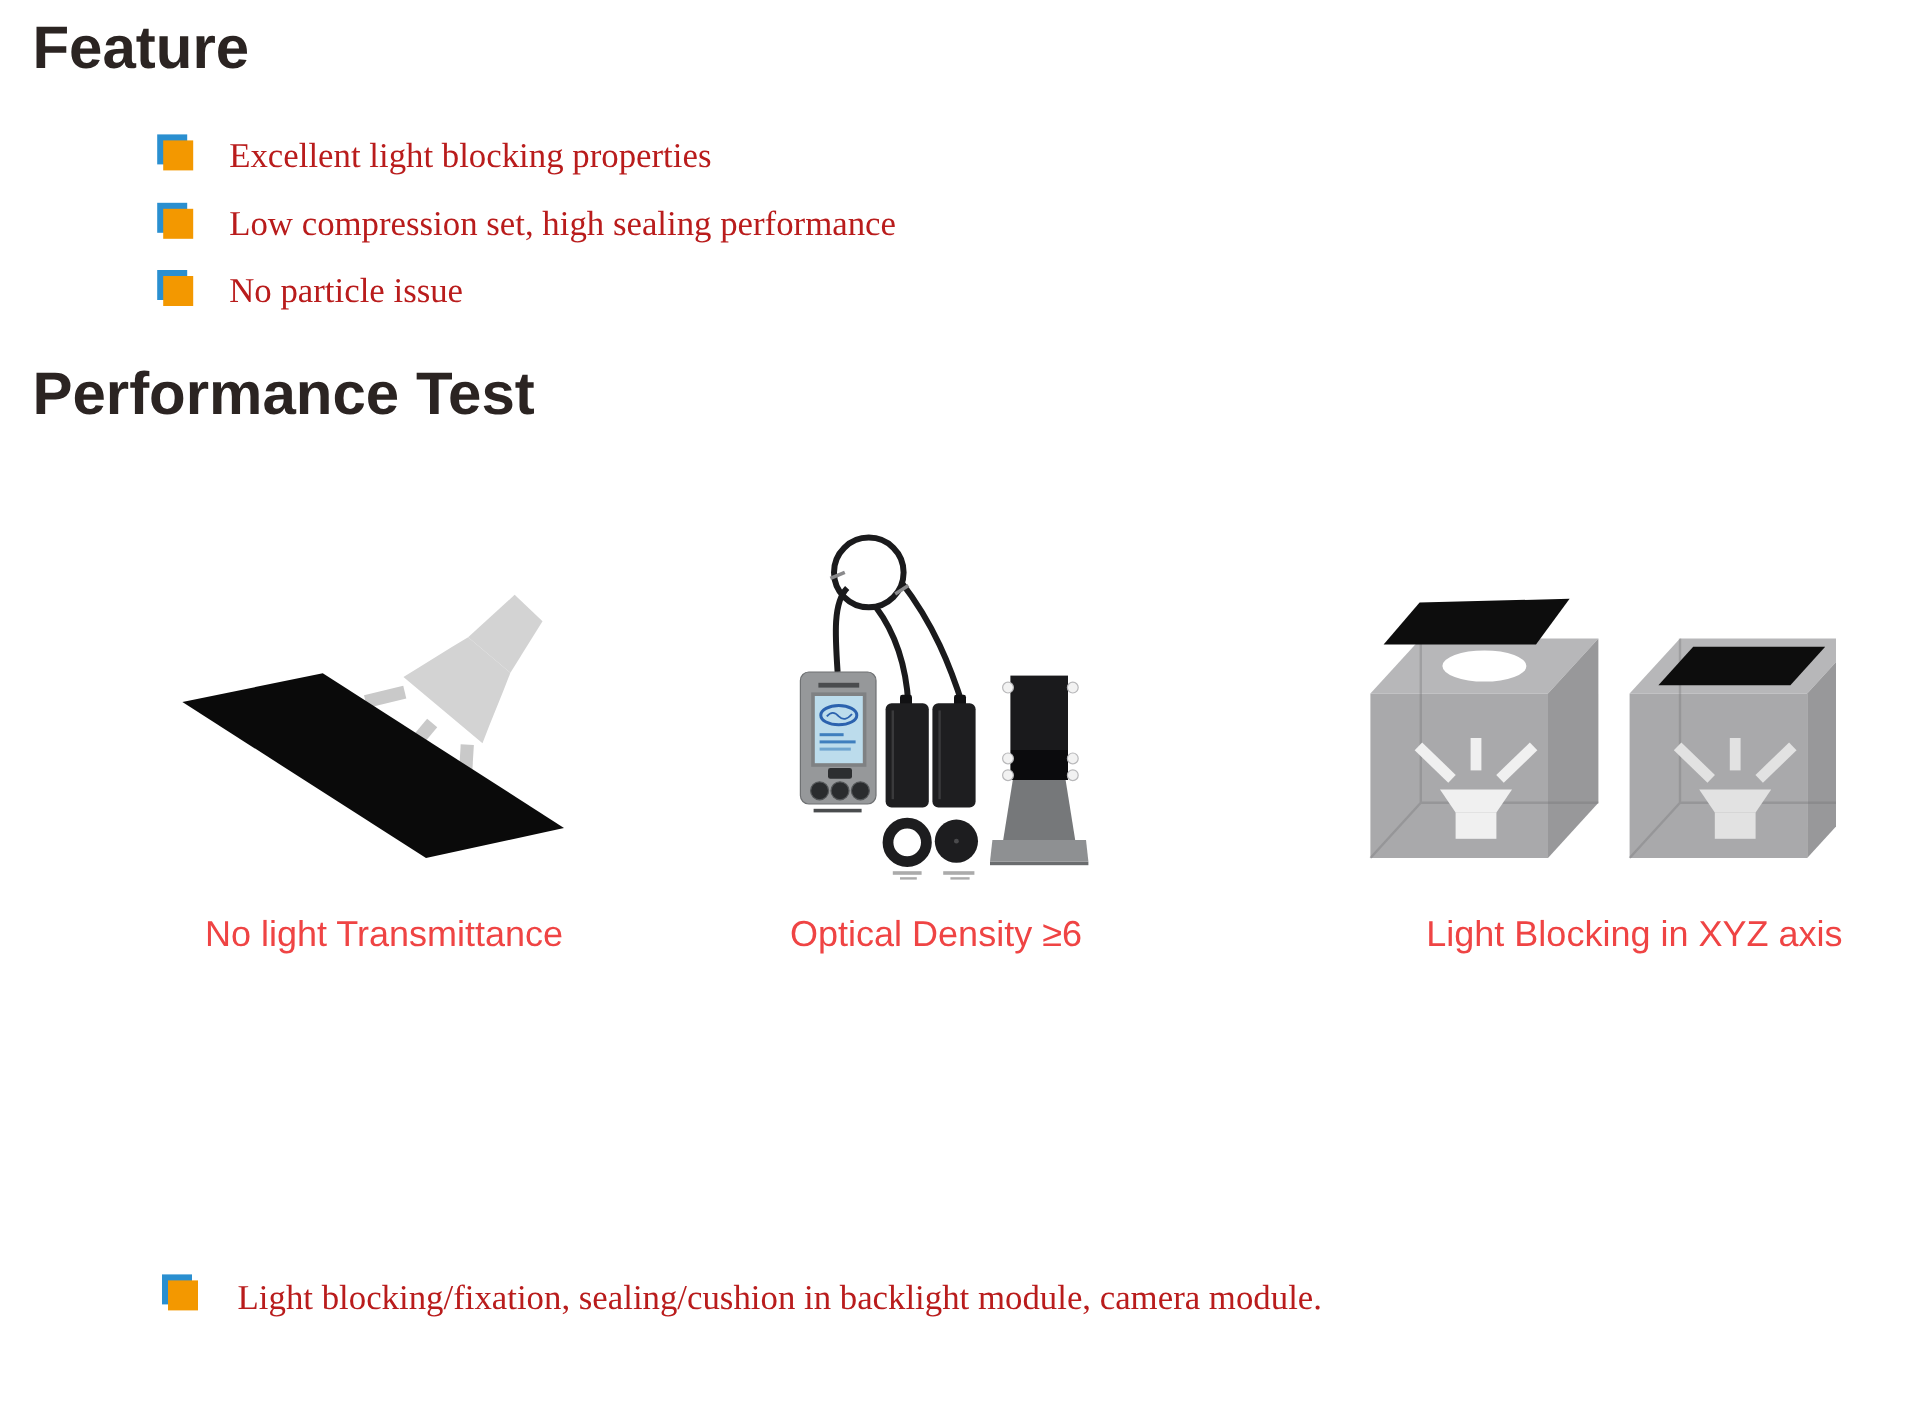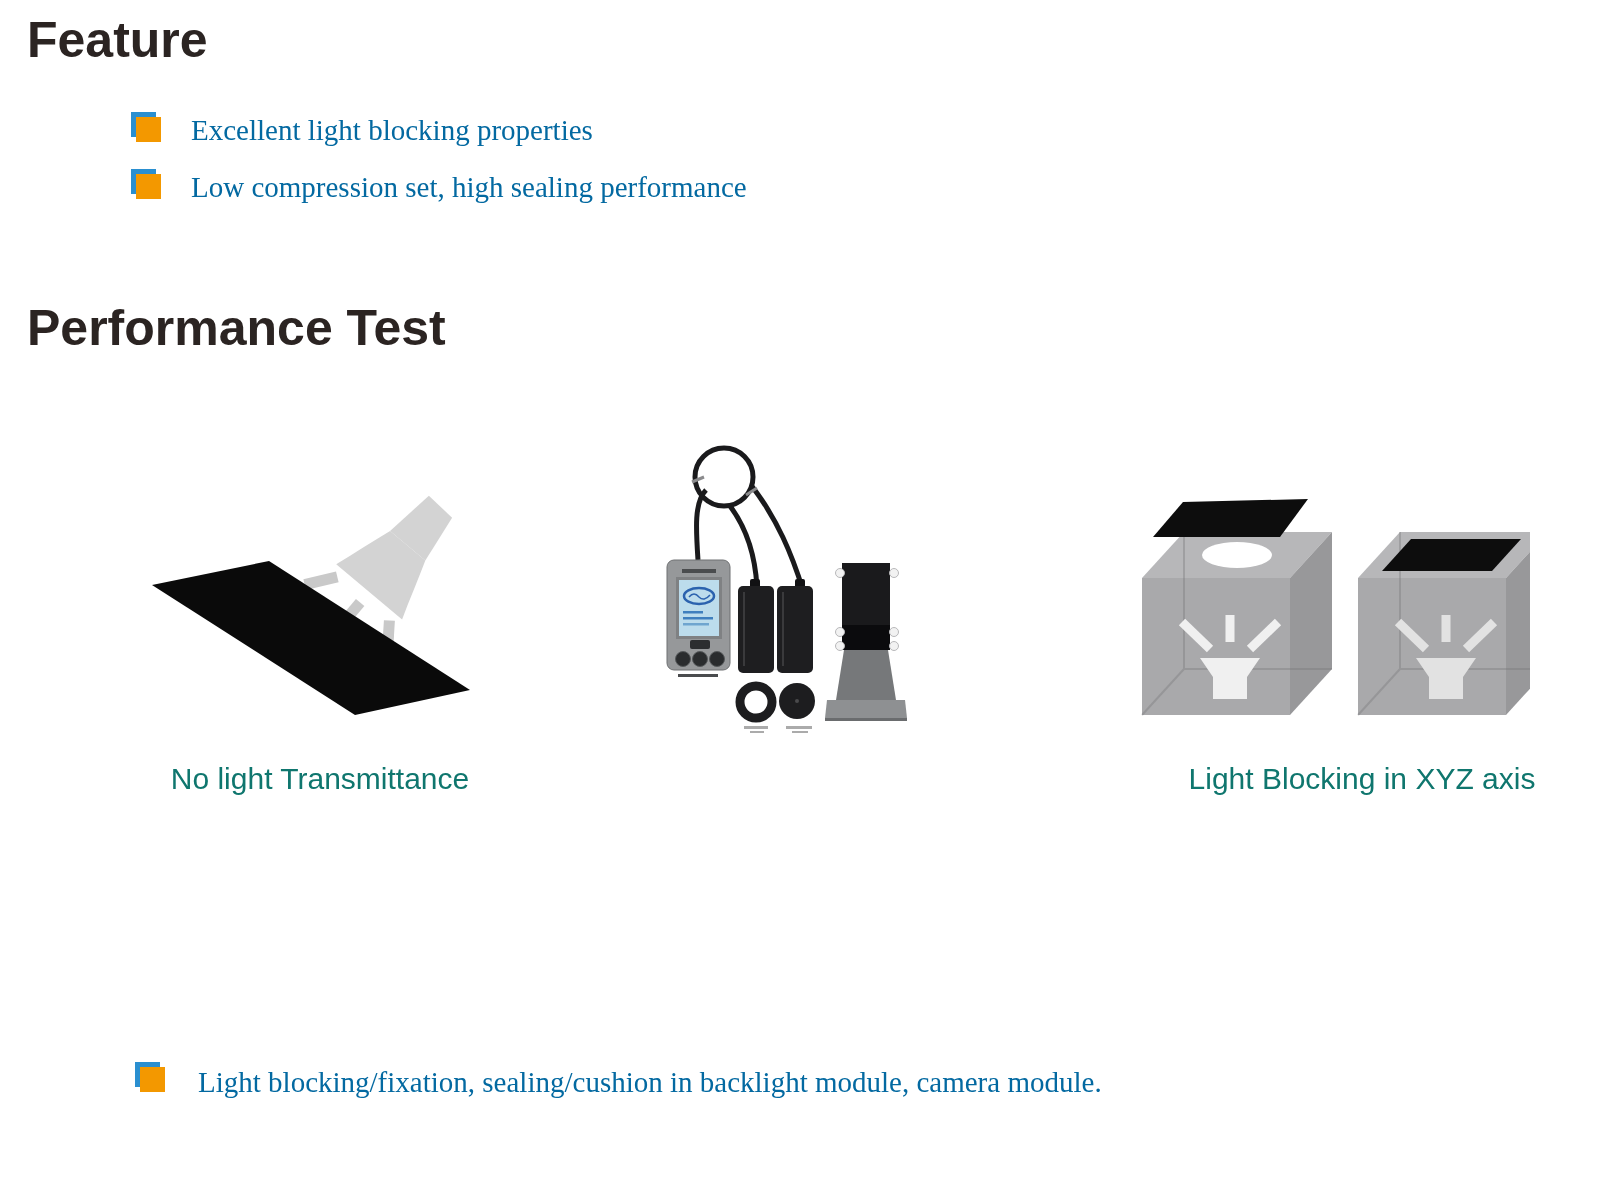--- a/index.html
+++ b/index.html
@@ -20,47 +20,51 @@
     position:absolute;display:flex;align-items:flex-start;
   }
   .bullet{
     position:relative;flex:0 0 auto;
     width:25px;height:25px;margin-top:5px;
     background:#f39800;
     box-shadow:-5px -5px 0 0 #2a8fd0;
   }
   .bullet-text{
     font-family:"Liberation Serif",serif;
-    font-size:29px;line-height:36px;color:#0369a1;
+    font-size:29px;line-height:36px;color:#b91c1c;
   }
   .feature-text{margin-left:30px;}
   .app-text{margin-left:33px;}
   .figure{position:absolute;}
   .caption{
     position:absolute;top:760px;margin:0;
     text-align:center;
     font-family:"Liberation Sans",sans-serif;
-    font-size:30px;line-height:38px;color:#0f766e;
+    font-size:30px;line-height:38px;color:#ef4444;
   }
   svg{display:block;}
 </style>
 </head>
 <body>
 
 <div class="page">
 
   <h1 class="heading" style="top:12px;">Feature</h1>
 
   <div class="bullet-row" style="left:136px;top:112px;">
     <span class="bullet"></span>
     <span class="bullet-text feature-text">Excellent light blocking properties</span>
   </div>
   <div class="bullet-row" style="left:136px;top:169px;">
     <span class="bullet"></span>
     <span class="bullet-text feature-text">Low compression set, high sealing performance</span>
+  </div>
+  <div class="bullet-row" style="left:136px;top:225px;">
+    <span class="bullet"></span>
+    <span class="bullet-text feature-text">No particle issue</span>
   </div>
 
   <h1 class="heading" style="top:300px;">Performance Test</h1>
 
   <div class="figure" style="left:110px;top:460px;">
     <svg width="420" height="300" viewBox="0 0 420 300">
 
       <g transform="translate(290,95) rotate(40)">
         <polygon points="-16,-64 16,-62 23,-12 -23,-12" fill="#d3d3d3"></polygon>
         <path d="M -23,-12 L 23,-12 C 30,8 36,28 43,48 L -43,48 C -36,28 -30,8 -23,-12 Z" fill="#d3d3d3"></path>
@@ -130,20 +134,21 @@
         <rect x="215" y="288" width="82" height="3" fill="#6a6c6e"></rect>
         <circle cx="230" cy="143" r="4.5" fill="#f2f2f2" stroke="#b8b8ba"></circle>
         <circle cx="284" cy="143" r="4.5" fill="#f2f2f2" stroke="#b8b8ba"></circle>
         <circle cx="230" cy="202" r="4.5" fill="#f2f2f2" stroke="#b8b8ba"></circle>
         <circle cx="284" cy="202" r="4.5" fill="#f2f2f2" stroke="#b8b8ba"></circle>
         <circle cx="230" cy="216" r="4.5" fill="#f2f2f2" stroke="#b8b8ba"></circle>
         <circle cx="284" cy="216" r="4.5" fill="#f2f2f2" stroke="#b8b8ba"></circle>
       </g>
     </svg>
   </div>
+  <p class="caption" style="left:610px;width:340px;">Optical Density ≥6</p>
 
   <div class="figure" style="left:1100px;top:450px;">
     <svg width="430" height="330" viewBox="0 0 430 330">
 
       <g>
         <polygon points="42,128 190,128 232,82 84,82" fill="#b7b7b9"></polygon>
         <polygon points="190,128 232,82 232,219 190,265" fill="#98989a"></polygon>
         <polygon points="42,128 190,128 190,265 42,265" fill="#a9a9ab"></polygon>
         <path d="M 84,82 L 84,219 L 232,219 M 84,219 L 42,265" fill="none" stroke="#737375" stroke-opacity="0.35" stroke-width="2"></path>
         <ellipse cx="137" cy="105" rx="35" ry="13" fill="#ffffff"></ellipse>

